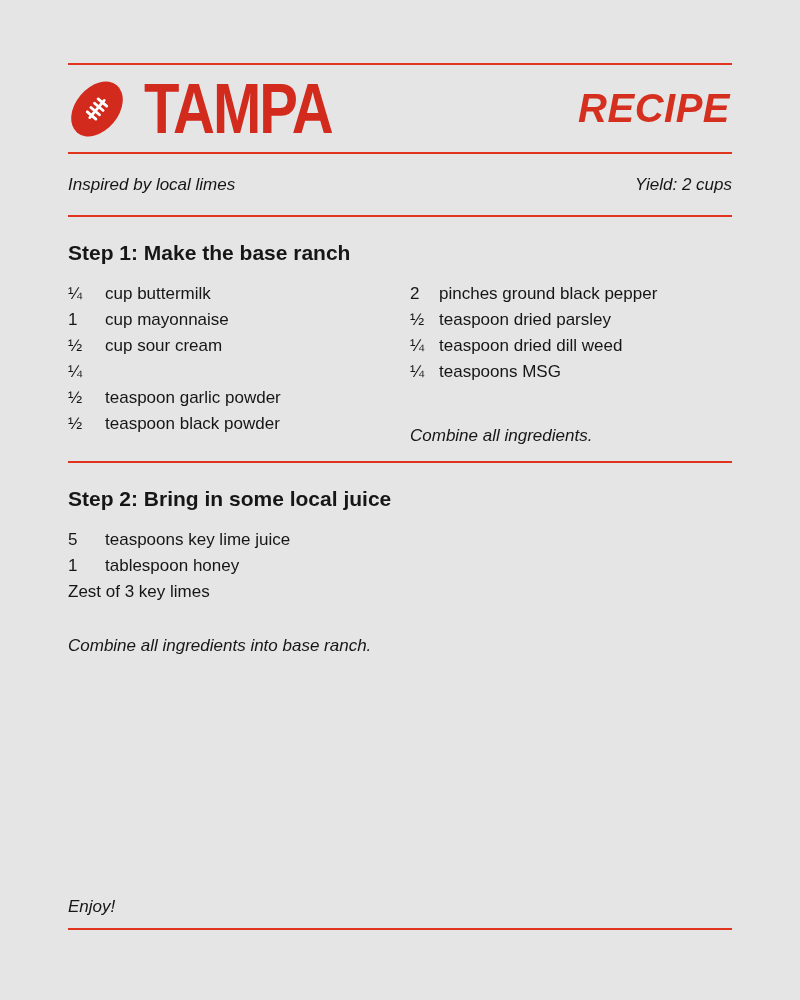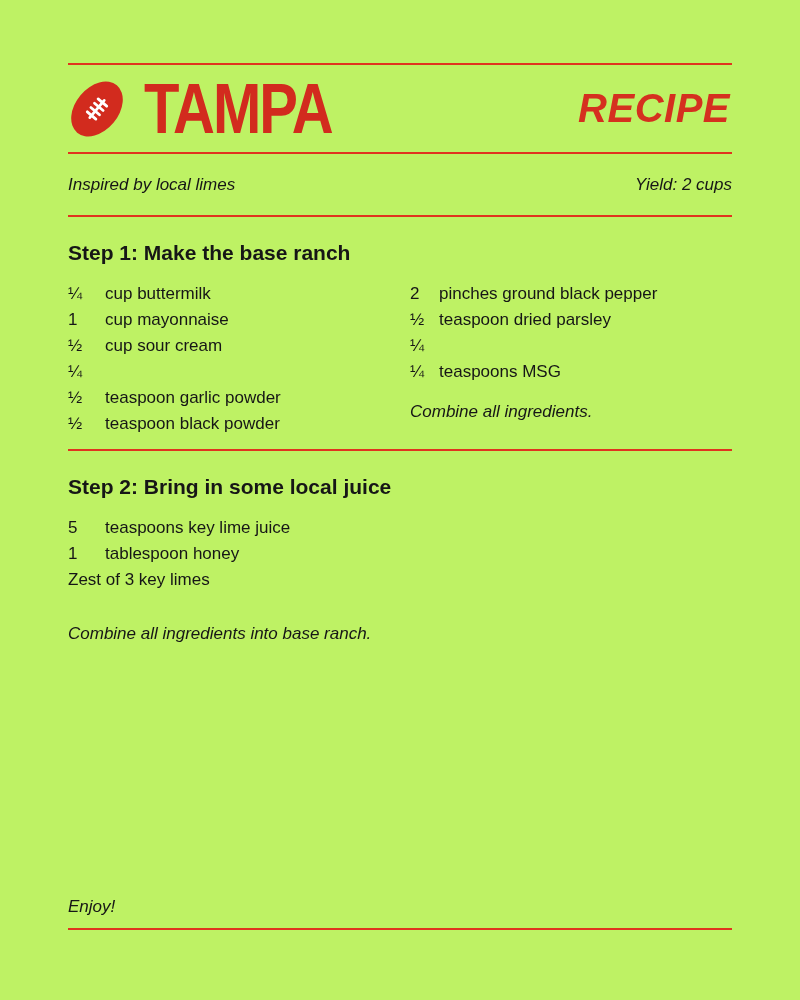--- a/index.html
+++ b/index.html
@@ -2,21 +2,21 @@
 <html><head>
 <meta charset="utf-8">
 <style>
   * { margin: 0; padding: 0; box-sizing: border-box; }
   html, body { background: #ffffff; }
   .page {
     position: relative;
     width: 800px;
     height: 1000px;
     margin: 0 auto;
-    background: #bef264;
+    background: #e5e5e5;
     font-family: "Liberation Sans", sans-serif;
     color: #161616;
     overflow: hidden;
   }
   .content { padding: 0 68px; }
   .rule {
     border: 0;
     border-top: 2px solid #e0341f;
     margin: 0;
   }
@@ -68,21 +68,21 @@
     line-height: 24px;
     font-weight: bold;
   }
   .cols { display: flex; margin-top: 16px; }
   .col-left { width: 342px; flex: none; }
   .col-right { flex: 1; }
   .ing-row { display: flex; font-size: 17px; line-height: 26px; }
   .ing-row .qty { width: 37px; flex: none; }
   .col-right .ing-row .qty { width: 29px; }
   .note { font-size: 17px; line-height: 26px; font-style: italic; }
-  .note-step1 { margin-top: 14px; }
+  .note-step1 { margin-top: 38px; }
   #rule-step2 { margin-top: 12px; }
   .step2-list { margin-top: 16px; }
   .zest-line { font-size: 17px; line-height: 26px; }
   .note-step2 { margin-top: 28px; }
 
   
   .footer-text {
     position: absolute;
     left: 68px;
     top: 894px;
@@ -164,20 +164,21 @@
               <div class="ing-row">
                 <span class="qty">2</span>
                 <span class="item">pinches ground black pepper</span>
               </div>
               <div class="ing-row">
                 <span class="qty">½</span>
                 <span class="item">teaspoon dried parsley</span>
               </div>
               <div class="ing-row">
                 <span class="qty">¼</span>
+                <span class="item">teaspoon dried dill weed</span>
               </div>
               <div class="ing-row">
                 <span class="qty">¼</span>
                 <span class="item">teaspoons MSG</span>
               </div>
             </div>
           <p class="note note-step1">Combine all ingredients.</p>
         </div>
       </div>
     </section>

